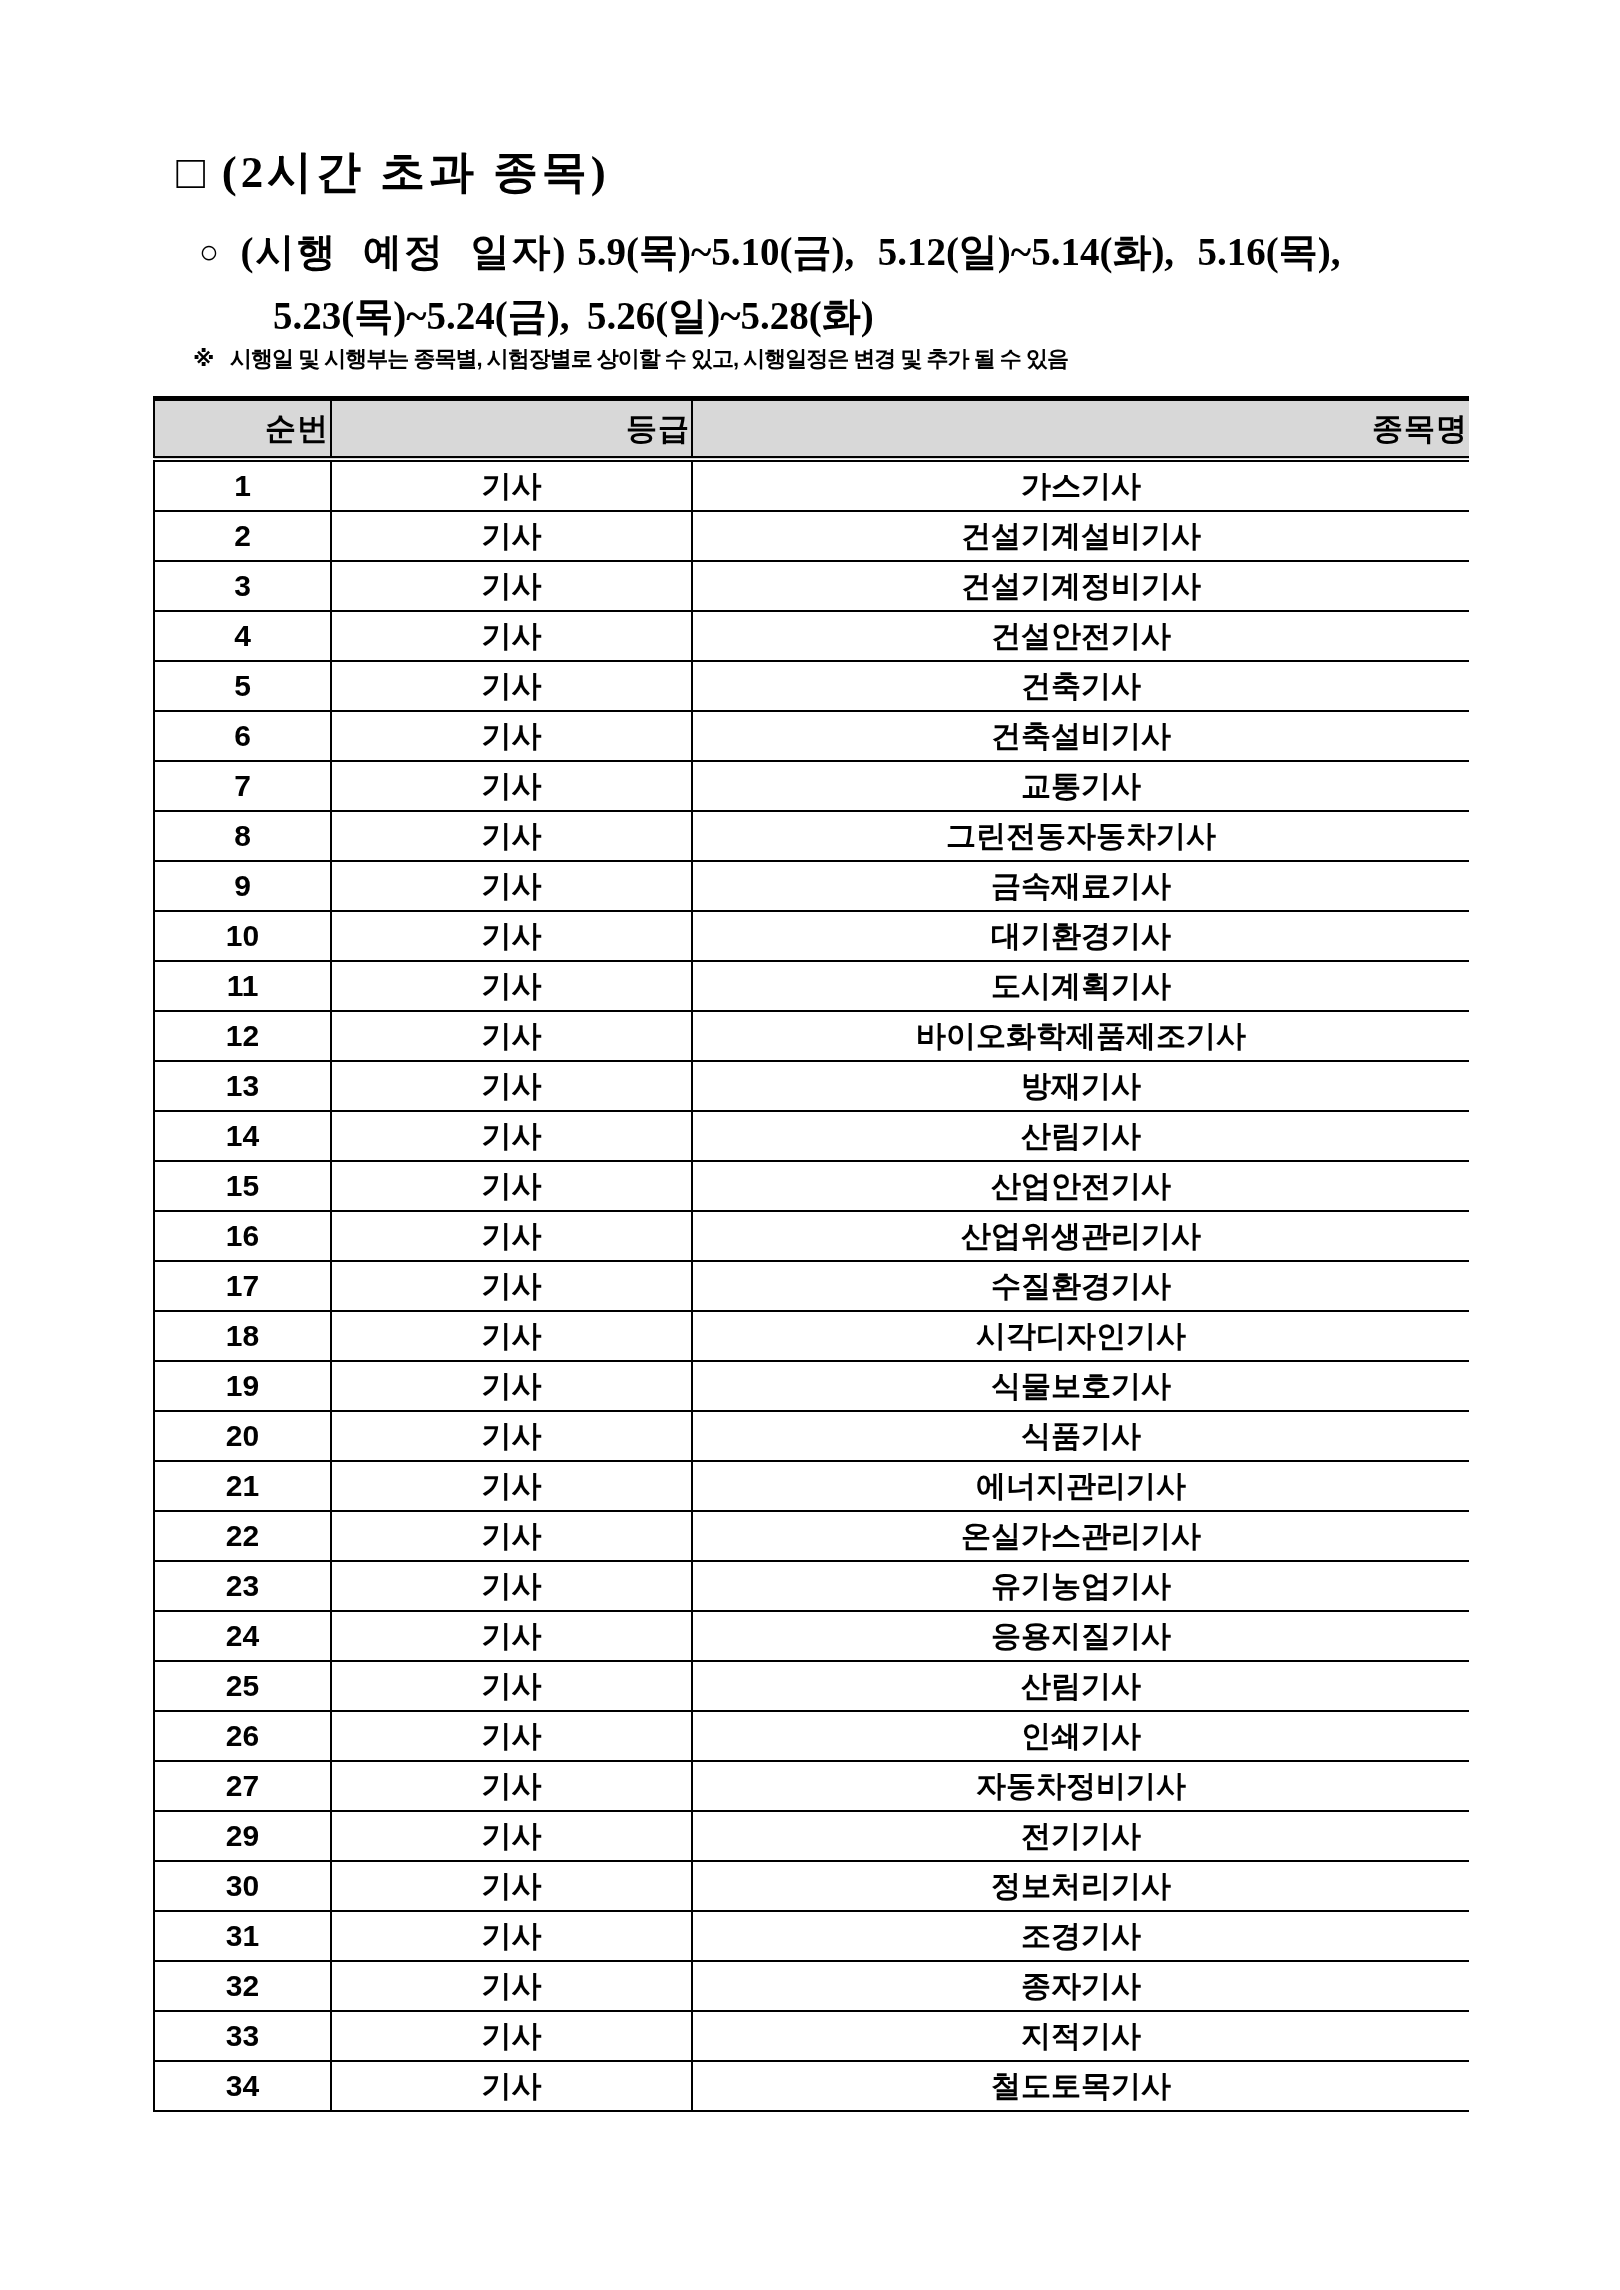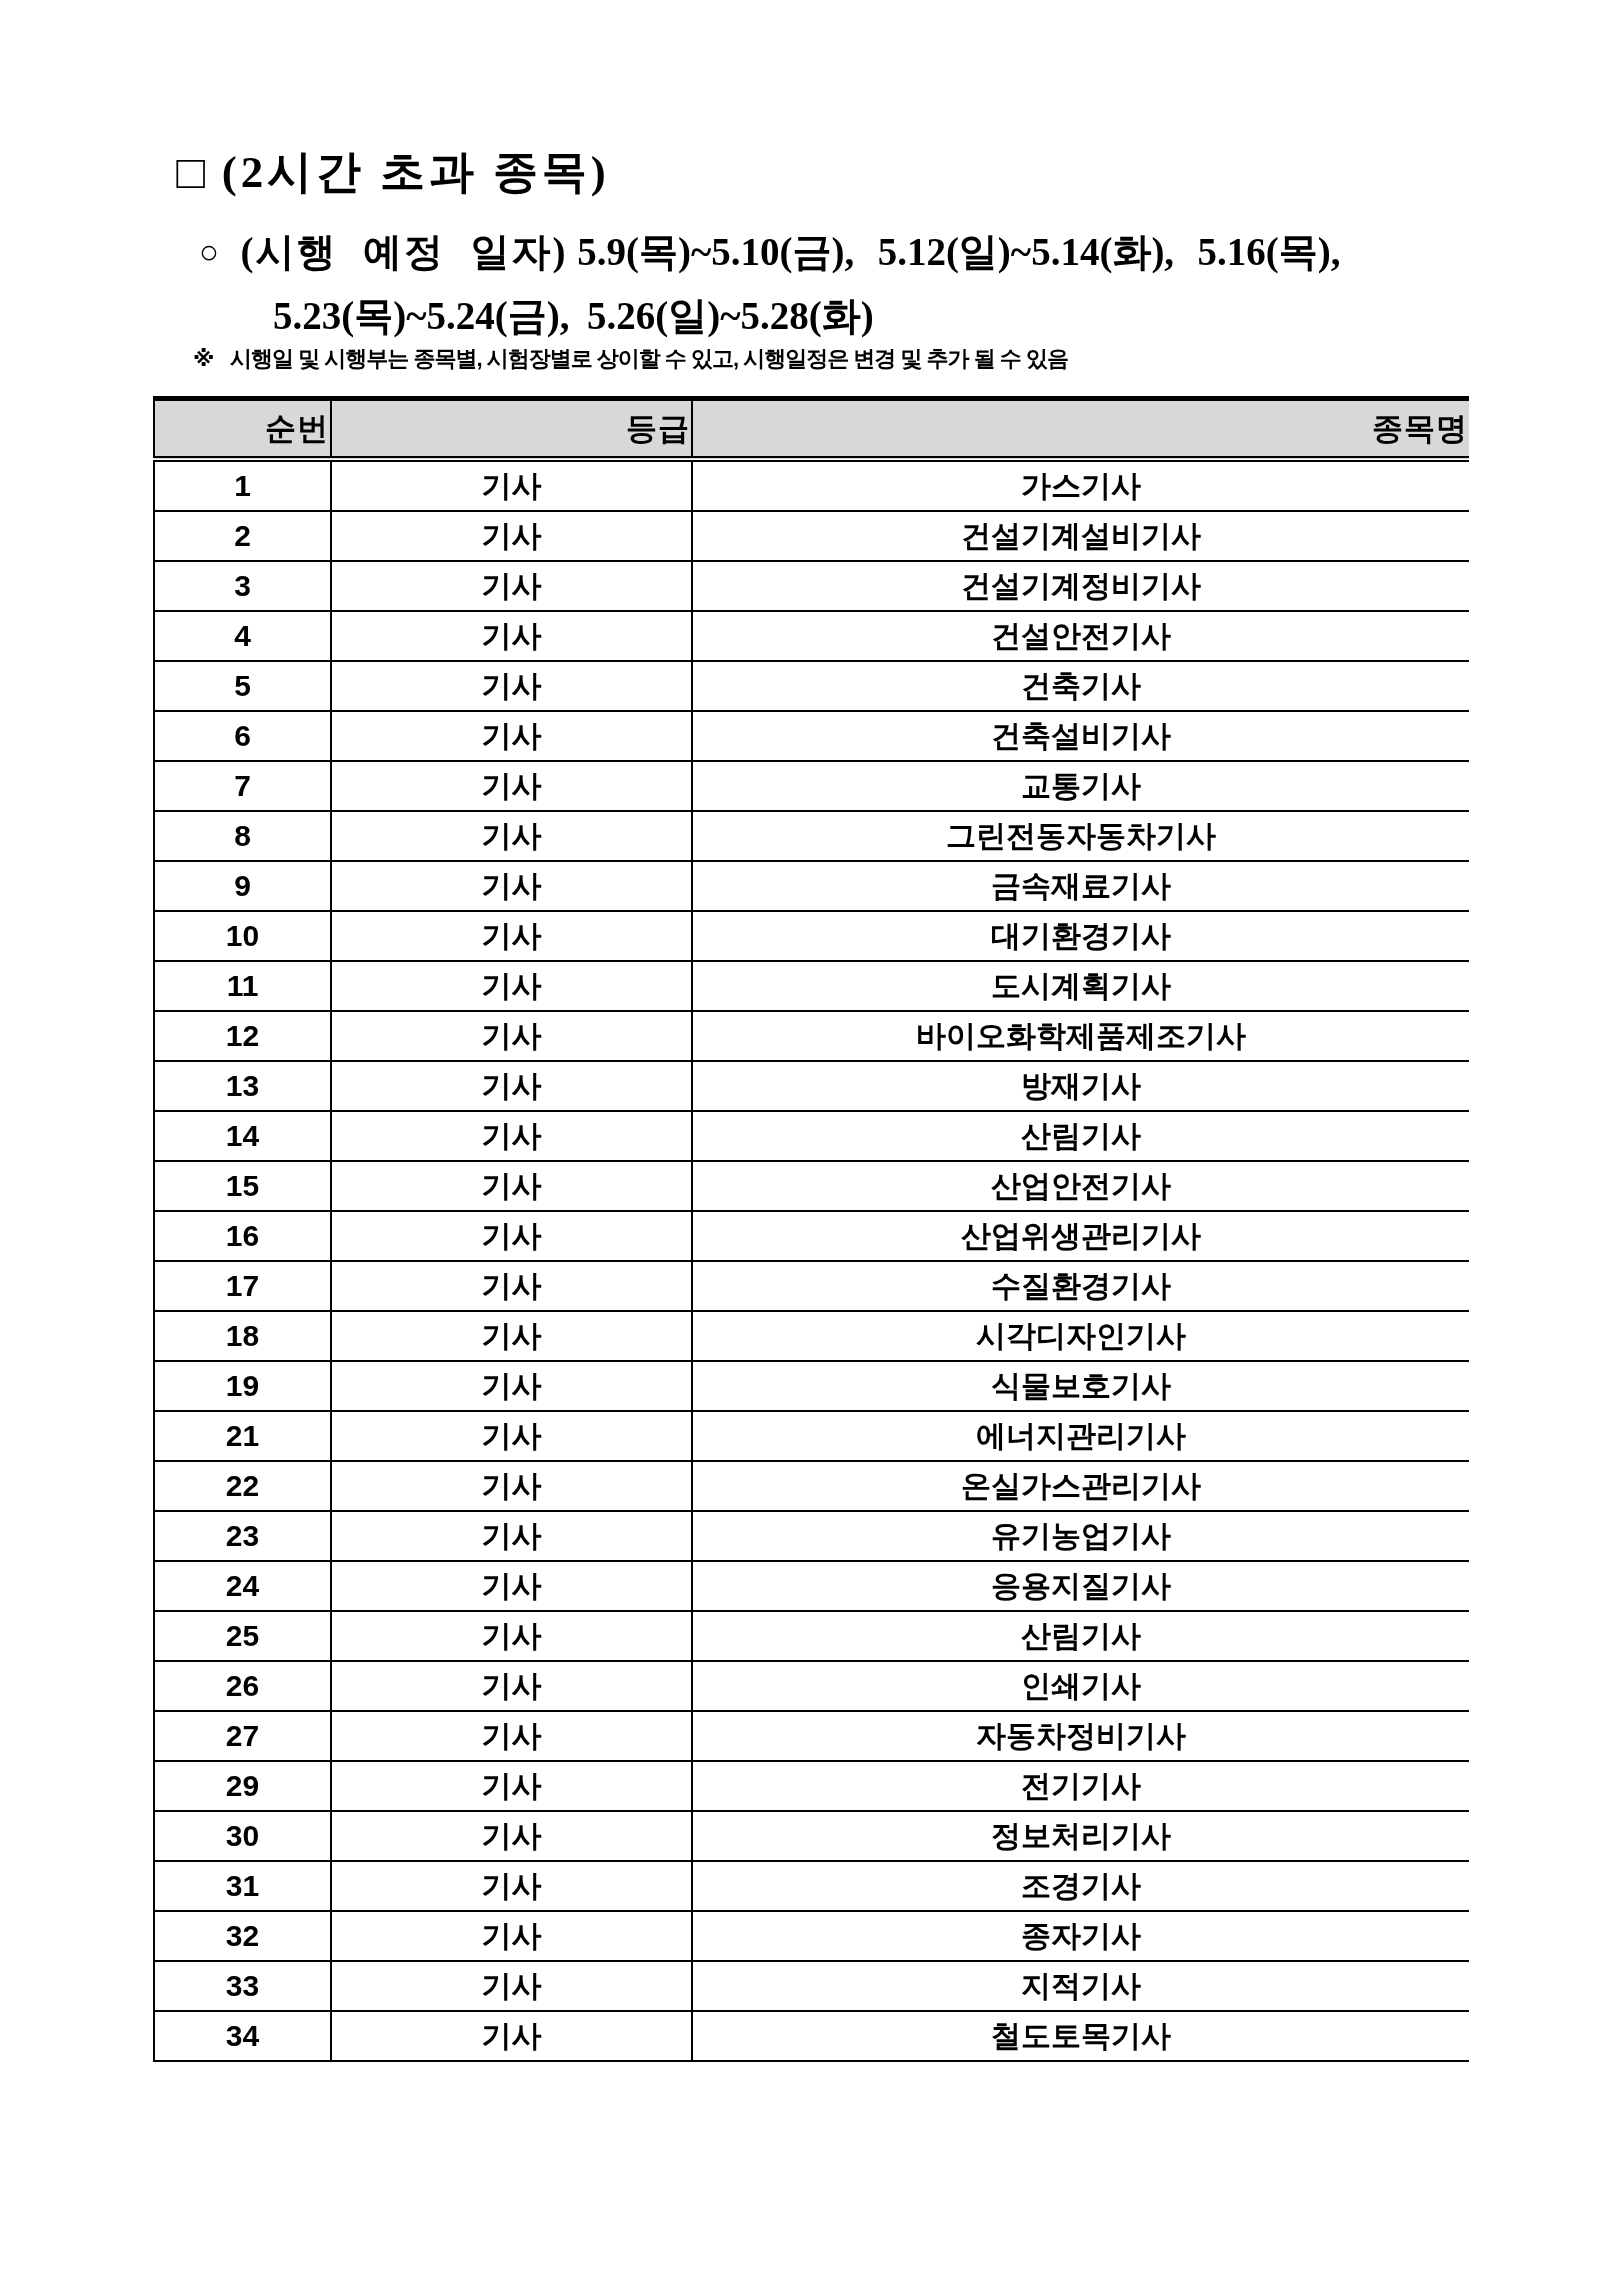--- a/index.html
+++ b/index.html
@@ -233,20 +233,25 @@
           <td>18</td>
           <td>기사</td>
           <td>시각디자인기사</td>
         </tr>
         <tr>
           <td>19</td>
           <td>기사</td>
           <td>식물보호기사</td>
         </tr>
         <tr>
+          <td>20</td>
+          <td>기사</td>
+          <td>식품기사</td>
+        </tr>
+        <tr>
           <td>21</td>
           <td>기사</td>
           <td>에너지관리기사</td>
         </tr>
         <tr>
           <td>22</td>
           <td>기사</td>
           <td>온실가스관리기사</td>
         </tr>
         <tr>

